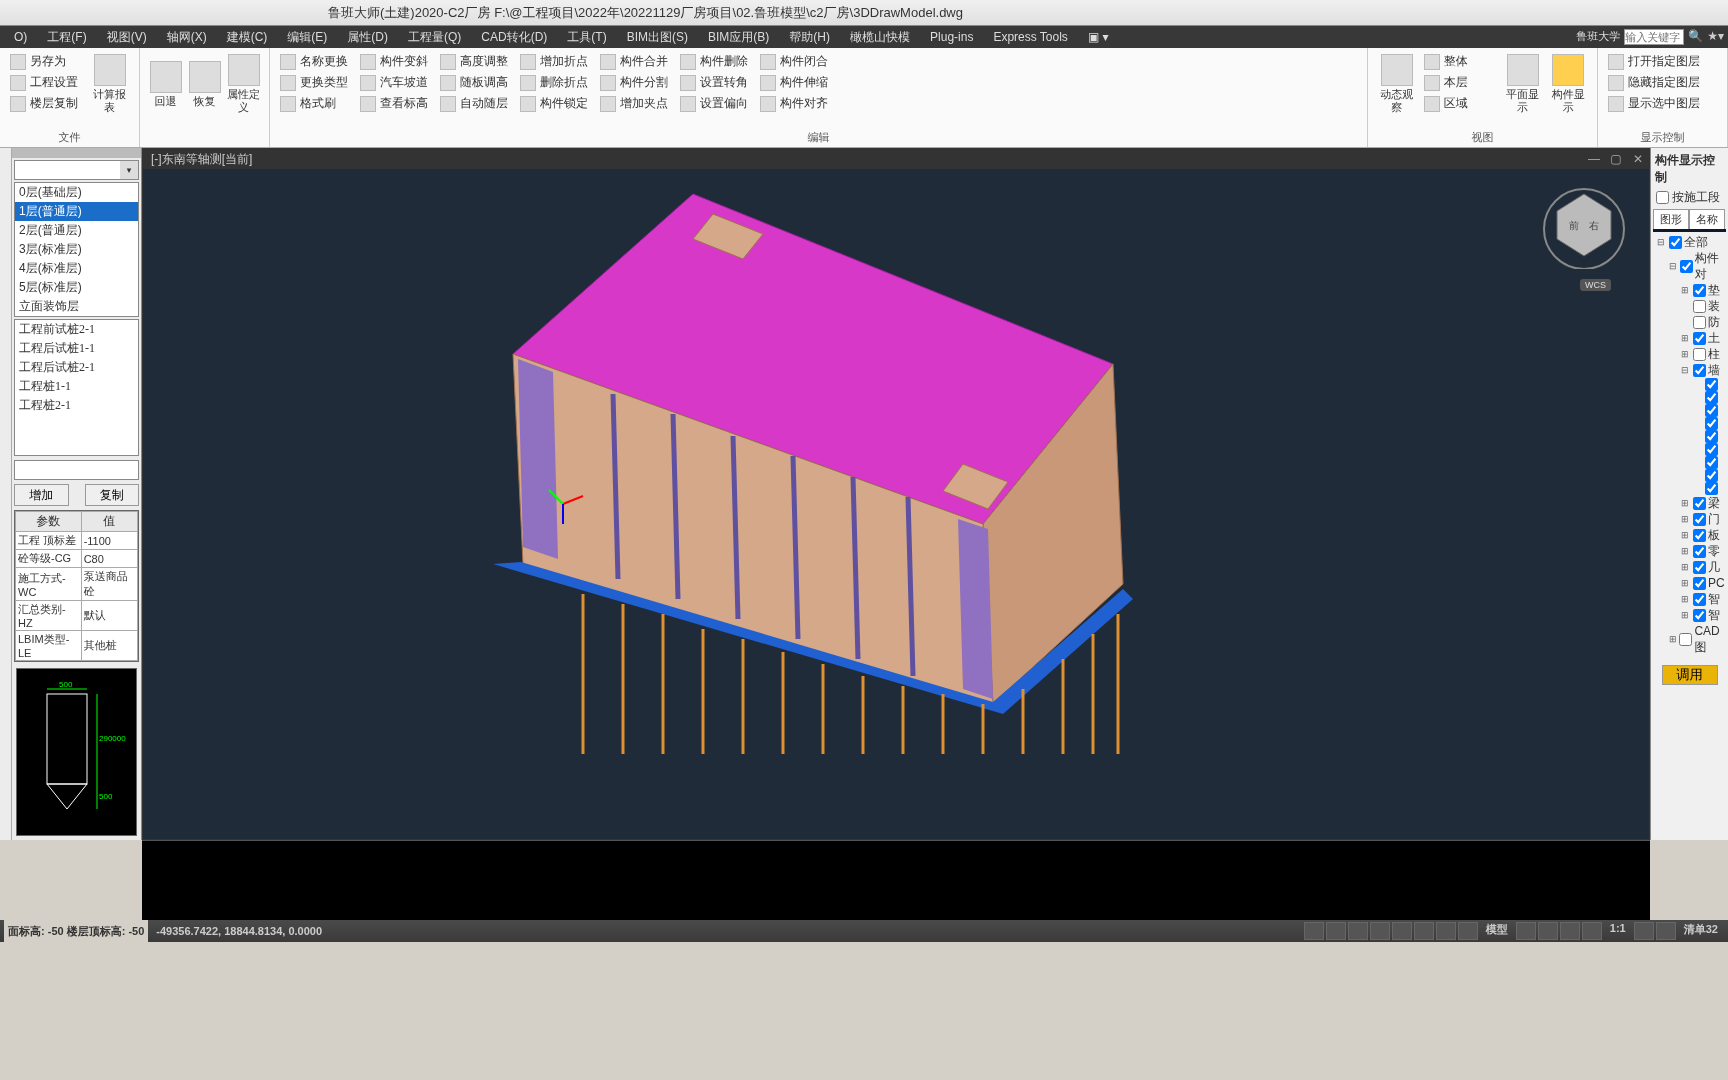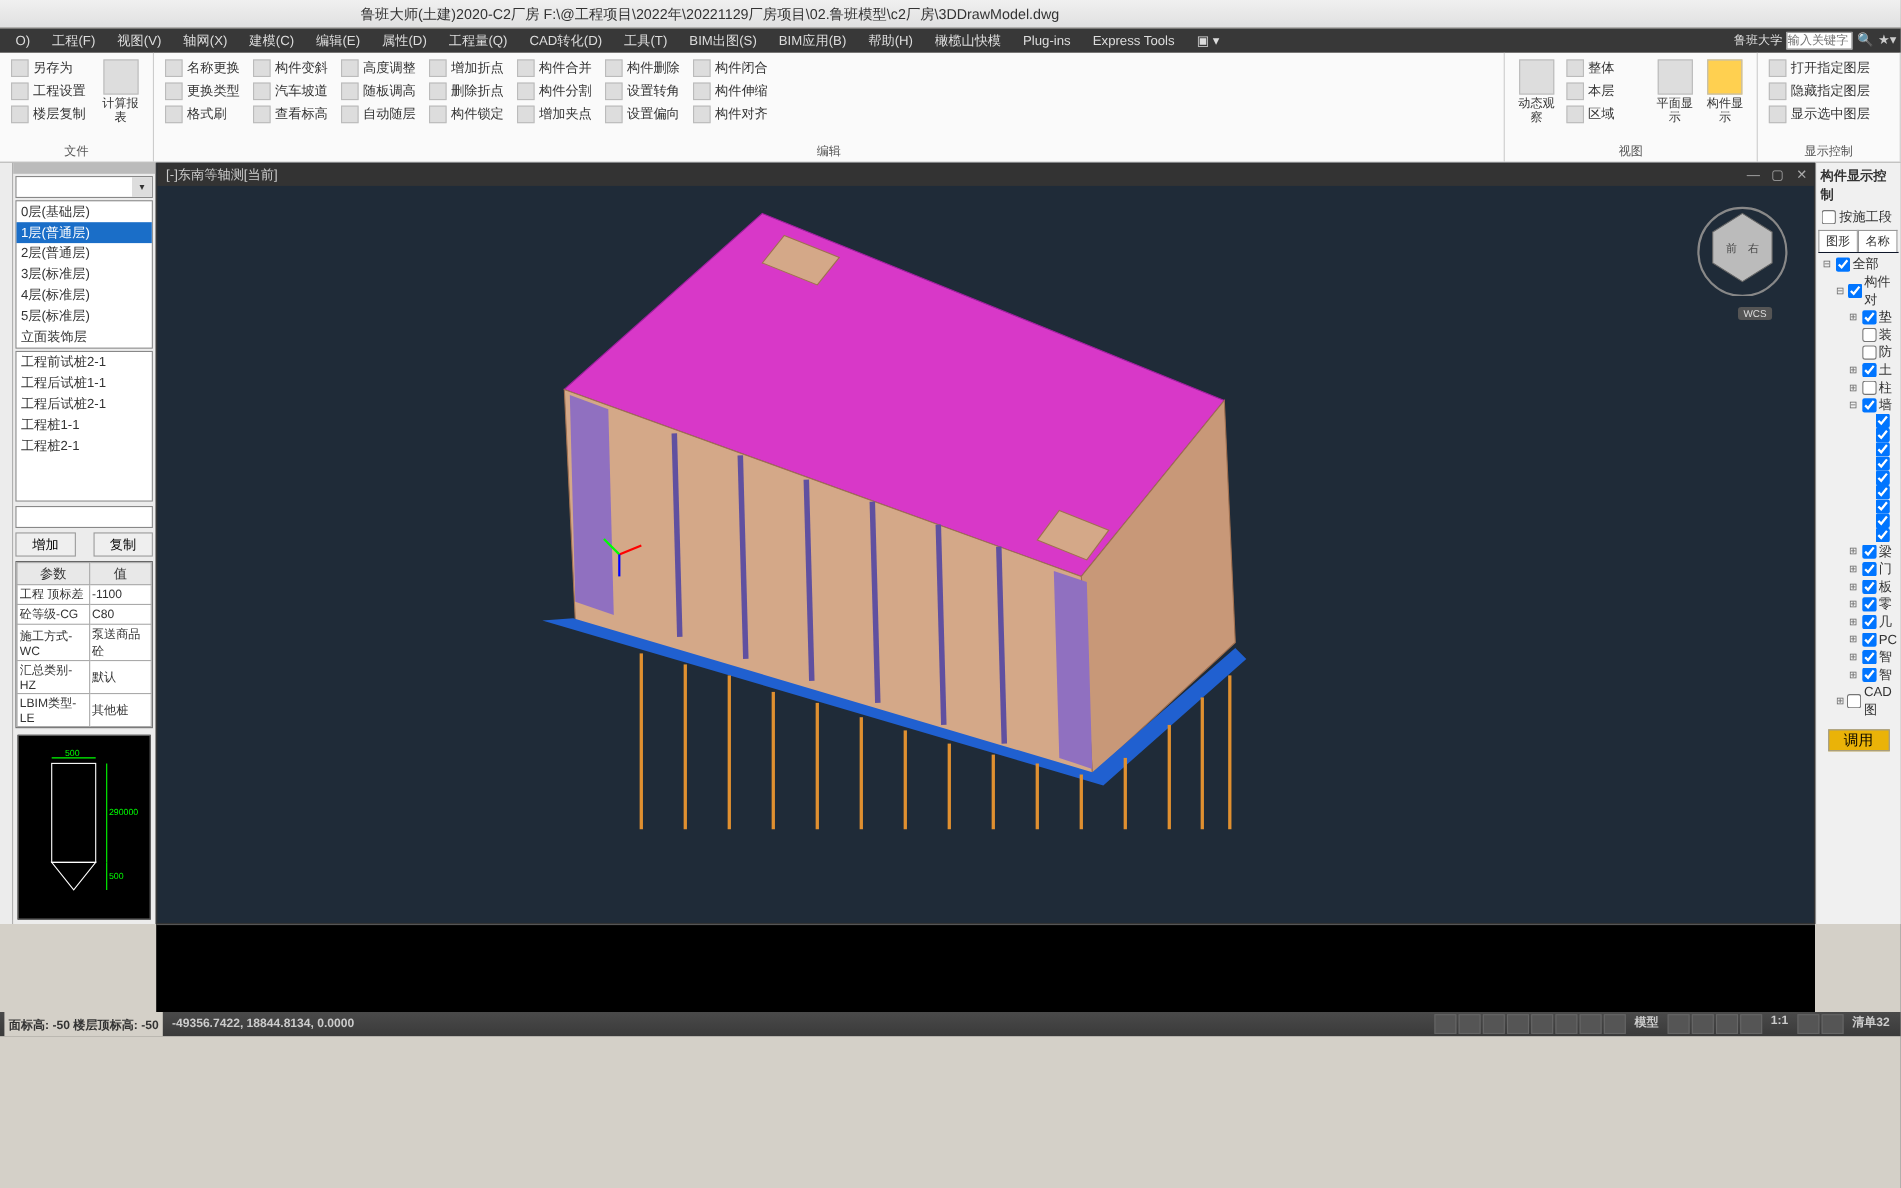--- a/index.html
+++ b/index.html
@@ -28,42 +28,42 @@
 .main-area { display: flex; height: 692px; }
 
 .left-panel { width: 130px; background: #ececec; display: flex; flex-direction: column; border-right: 1px solid #888; }
 .left-thin { width: 12px; background: #ececec; border-right: 1px solid #aaa; }
 .combo { height: 20px; border: 1px solid #888; background: #fff; margin: 2px; position: relative; }
 .combo .arrow { position: absolute; right: 0; top: 0; width: 18px; height: 18px; background: #ddd; text-align: center; line-height: 18px; font-size: 9px; }
 .dropdown-list { background: #fff; border: 1px solid #888; margin: 0 2px; }
 .dropdown-item { padding: 1px 4px; font-size: 12px; cursor: pointer; }
 .dropdown-item.selected { background: #1a6ec8; color: #fff; }
 .tree-list { flex: 1; margin: 2px; border: 1px solid #888; background: #fff; overflow: auto; }
-.tree-item { padding: 1px 4px; font-size: 12px; }
+.tree-item { padding: 1px 4px; font-size: 12px; font-family: Liberation Serif, serif; }
 .search-box { height: 20px; margin: 2px; border: 1px solid #888; background: #fff; }
 .btn-row { display: flex; gap: 16px; padding: 2px; }
 .btn-row button { flex: 1; height: 22px; font-size: 12px; background: #efefef; border: 1px solid #999; cursor: pointer; }
 .prop-table { margin: 2px; border: 1px solid #666; background: #fff; }
 .prop-table table { width: 100%; border-collapse: collapse; }
 .prop-table th { background: #e8e8e8; font-weight: normal; border: 1px solid #aaa; padding: 1px; font-size: 12px; }
 .prop-table td { border: 1px solid #aaa; padding: 1px 2px; font-size: 11px; }
 .preview { margin: 4px; border: 1px solid #666; background: #000; height: 168px; position: relative; }
 
 .viewport { flex: 1; background: #1f2b38; position: relative; border: 1px solid #333; }
 .vp-header { position: absolute; top: 0; left: 0; right: 0; height: 20px; background: #333; color: #ccc; padding-left: 8px; line-height: 20px; font-size: 12px; display: flex; }
 .vp-ctrl { margin-left: auto; display: flex; }
 .vp-ctrl span { width: 22px; text-align: center; cursor: pointer; color: #aaa; }
 .viewcube { position: absolute; right: 20px; top: 30px; width: 90px; height: 90px; }
 .wcs-badge { position: absolute; right: 38px; top: 130px; background: #555; color: #ddd; font-size: 9px; padding: 1px 5px; border-radius: 3px; }
 
 .right-panel { width: 78px; background: #f0f0f0; border-left: 1px solid #888; padding: 2px; font-size: 12px; }
 .right-title { font-weight: bold; padding: 2px; }
 .r-check { display: flex; align-items: center; padding: 1px 0; }
 .r-check input { margin: 0 3px; }
-.tab-row { display: flex; border-bottom: 1px solid #0f172a; margin: 2px 0;}
+.tab-row { display: flex; border-bottom: 3px solid #0f172a; margin: 2px 0;}
 .tab-row span { padding: 2px 6px; border: 1px solid #999; border-bottom: none; background: #fff; font-size: 11px;}
 .tree-node { display: flex; align-items: center; padding-left: 4px; font-size: 12px; line-height: 16px;}
 .tree-node .exp { width: 10px; font-size: 9px; color: #666;}
 .tree-node input { margin: 0 2px;}
 .indent1 { padding-left: 16px; }
 .indent2 { padding-left: 28px; }
 .indent3 { padding-left: 40px; }
 .apply-btn { width: 56px; height: 20px; margin: 10px auto; display: block; background: #eab308; border: 1px solid #999; cursor: pointer;}
 
 .bottom-panel { height: 80px; background: #000; border-top: 1px solid #555; margin-left: 142px; margin-right: 78px;}
@@ -128,20 +128,36 @@
             <span class="icon"></span>
             <span>楼层复制</span>
           </div>
       </div>
       <div class="big-btn">
           <span class="icon"></span>
           <span>计算报表</span>
         </div>
     </div>
     <div class="group-label">文件</div>
+  </div>
+  <div class="ribbon-group" style="width:130px">
+    <div class="ribbon-group-big">
+      <div class="big-btn">
+          <span class="icon"></span>
+          <span>回退</span>
+        </div>
+      <div class="big-btn">
+          <span class="icon"></span>
+          <span>恢复</span>
+        </div>
+      <div class="big-btn">
+          <span class="icon"></span>
+          <span>属性定义</span>
+        </div>
+    </div>
   </div>
   <div class="ribbon-group" style="flex:1">
     <div style="display:flex">
       <div class="small-btn-col">
         <div class="small-btn">
             <span class="icon"></span>
             <span>名称更换</span>
           </div>
         <div class="small-btn">
             <span class="icon"></span>

